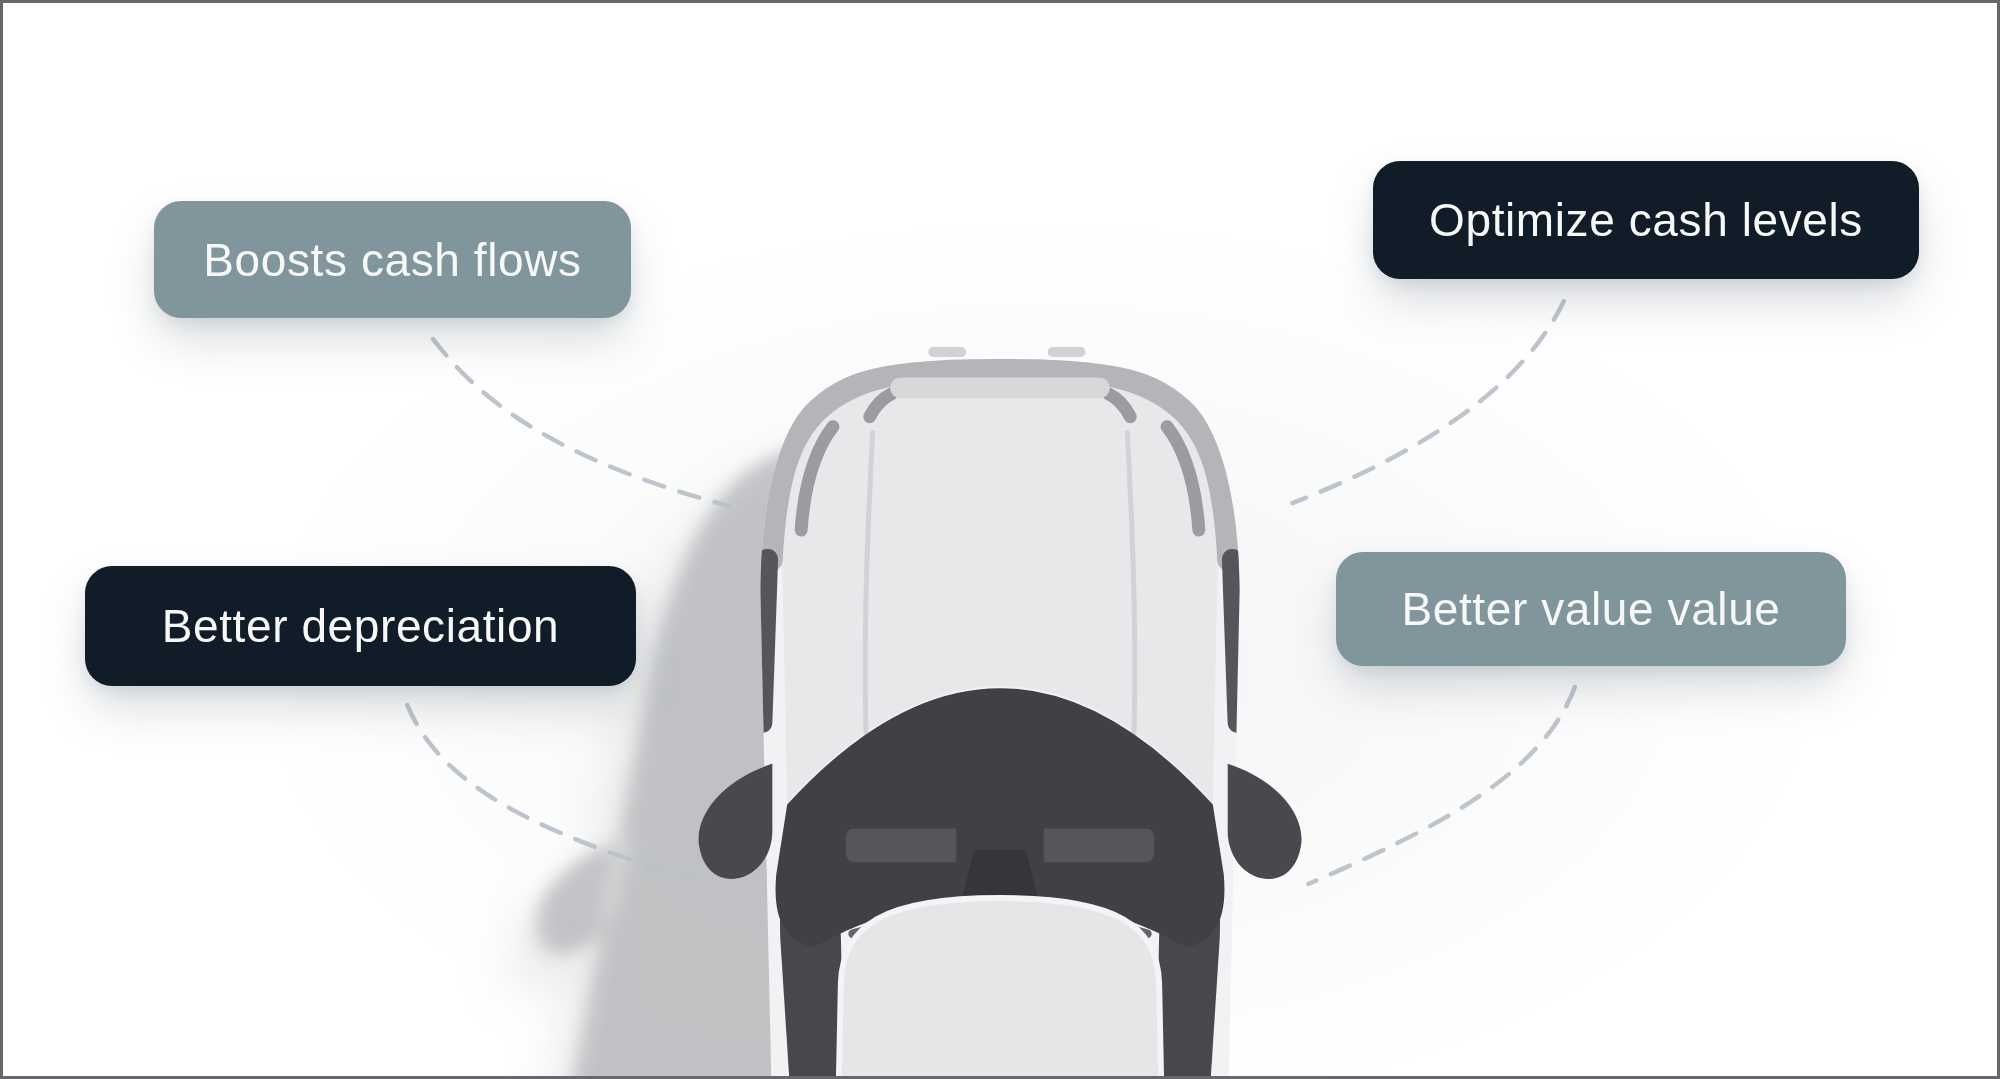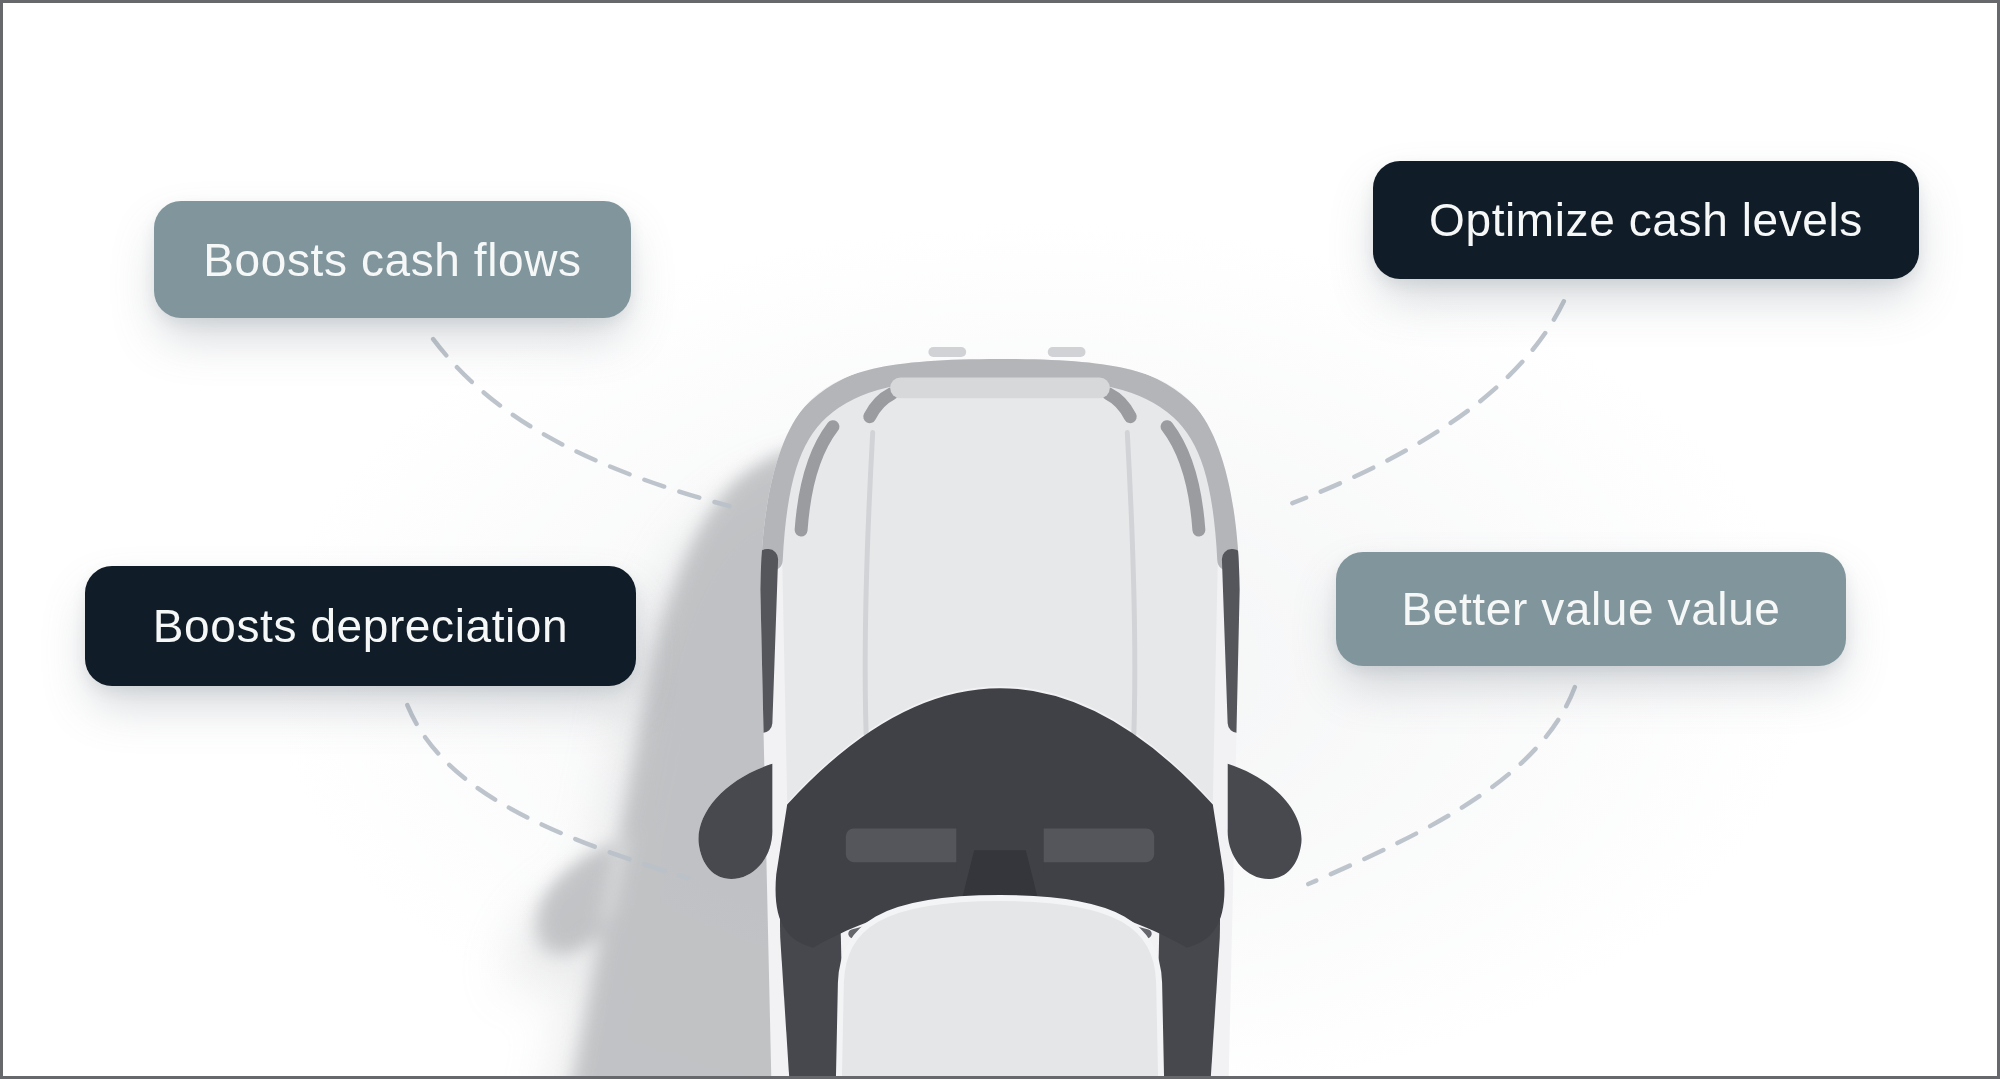--- a/index.html
+++ b/index.html
@@ -158,19 +158,19 @@
     </g>
   </svg>
 
   <div class="badge pos-0 slate">
     <span>Boosts cash flows</span>
   </div>
   <div class="badge pos-1 dark">
     <span>Optimize cash levels</span>
   </div>
   <div class="badge pos-2 dark">
-    <span>Boosts depreciation</span>
+    <span>Better depreciation</span>
   </div>
   <div class="badge pos-3 slate">
     <span>Better value value</span>
   </div>
 
 </div>
 
 </body></html>

